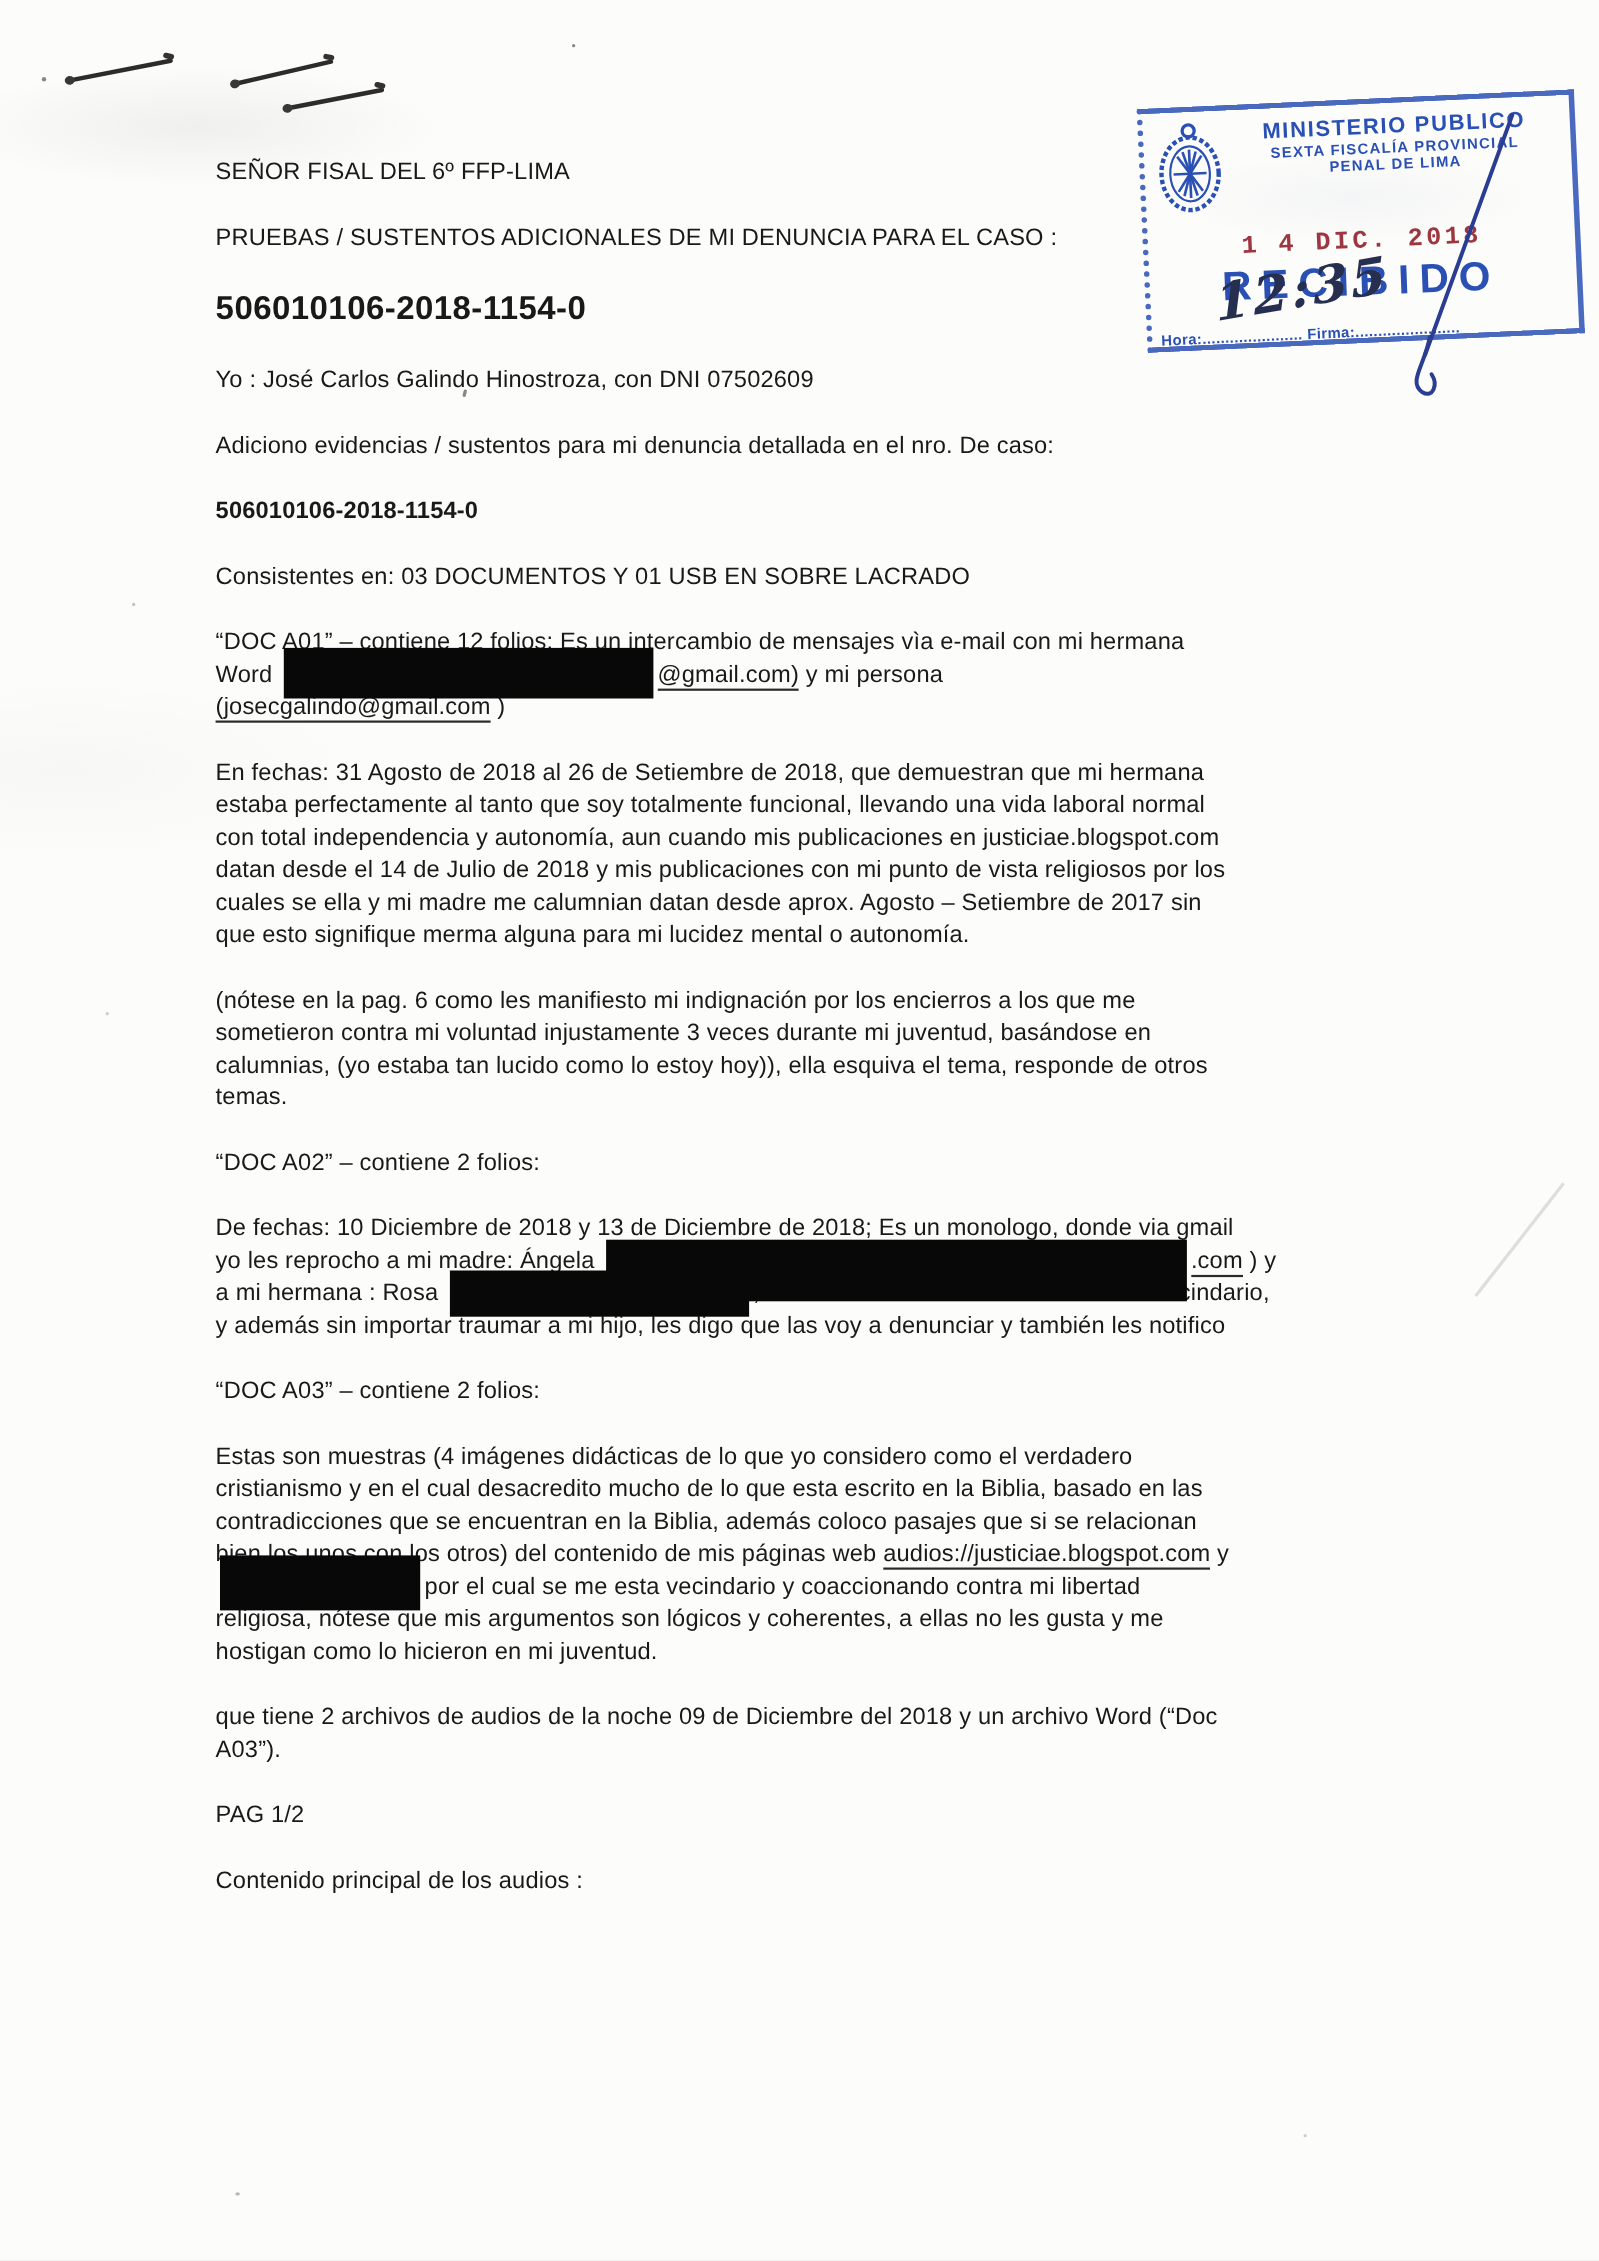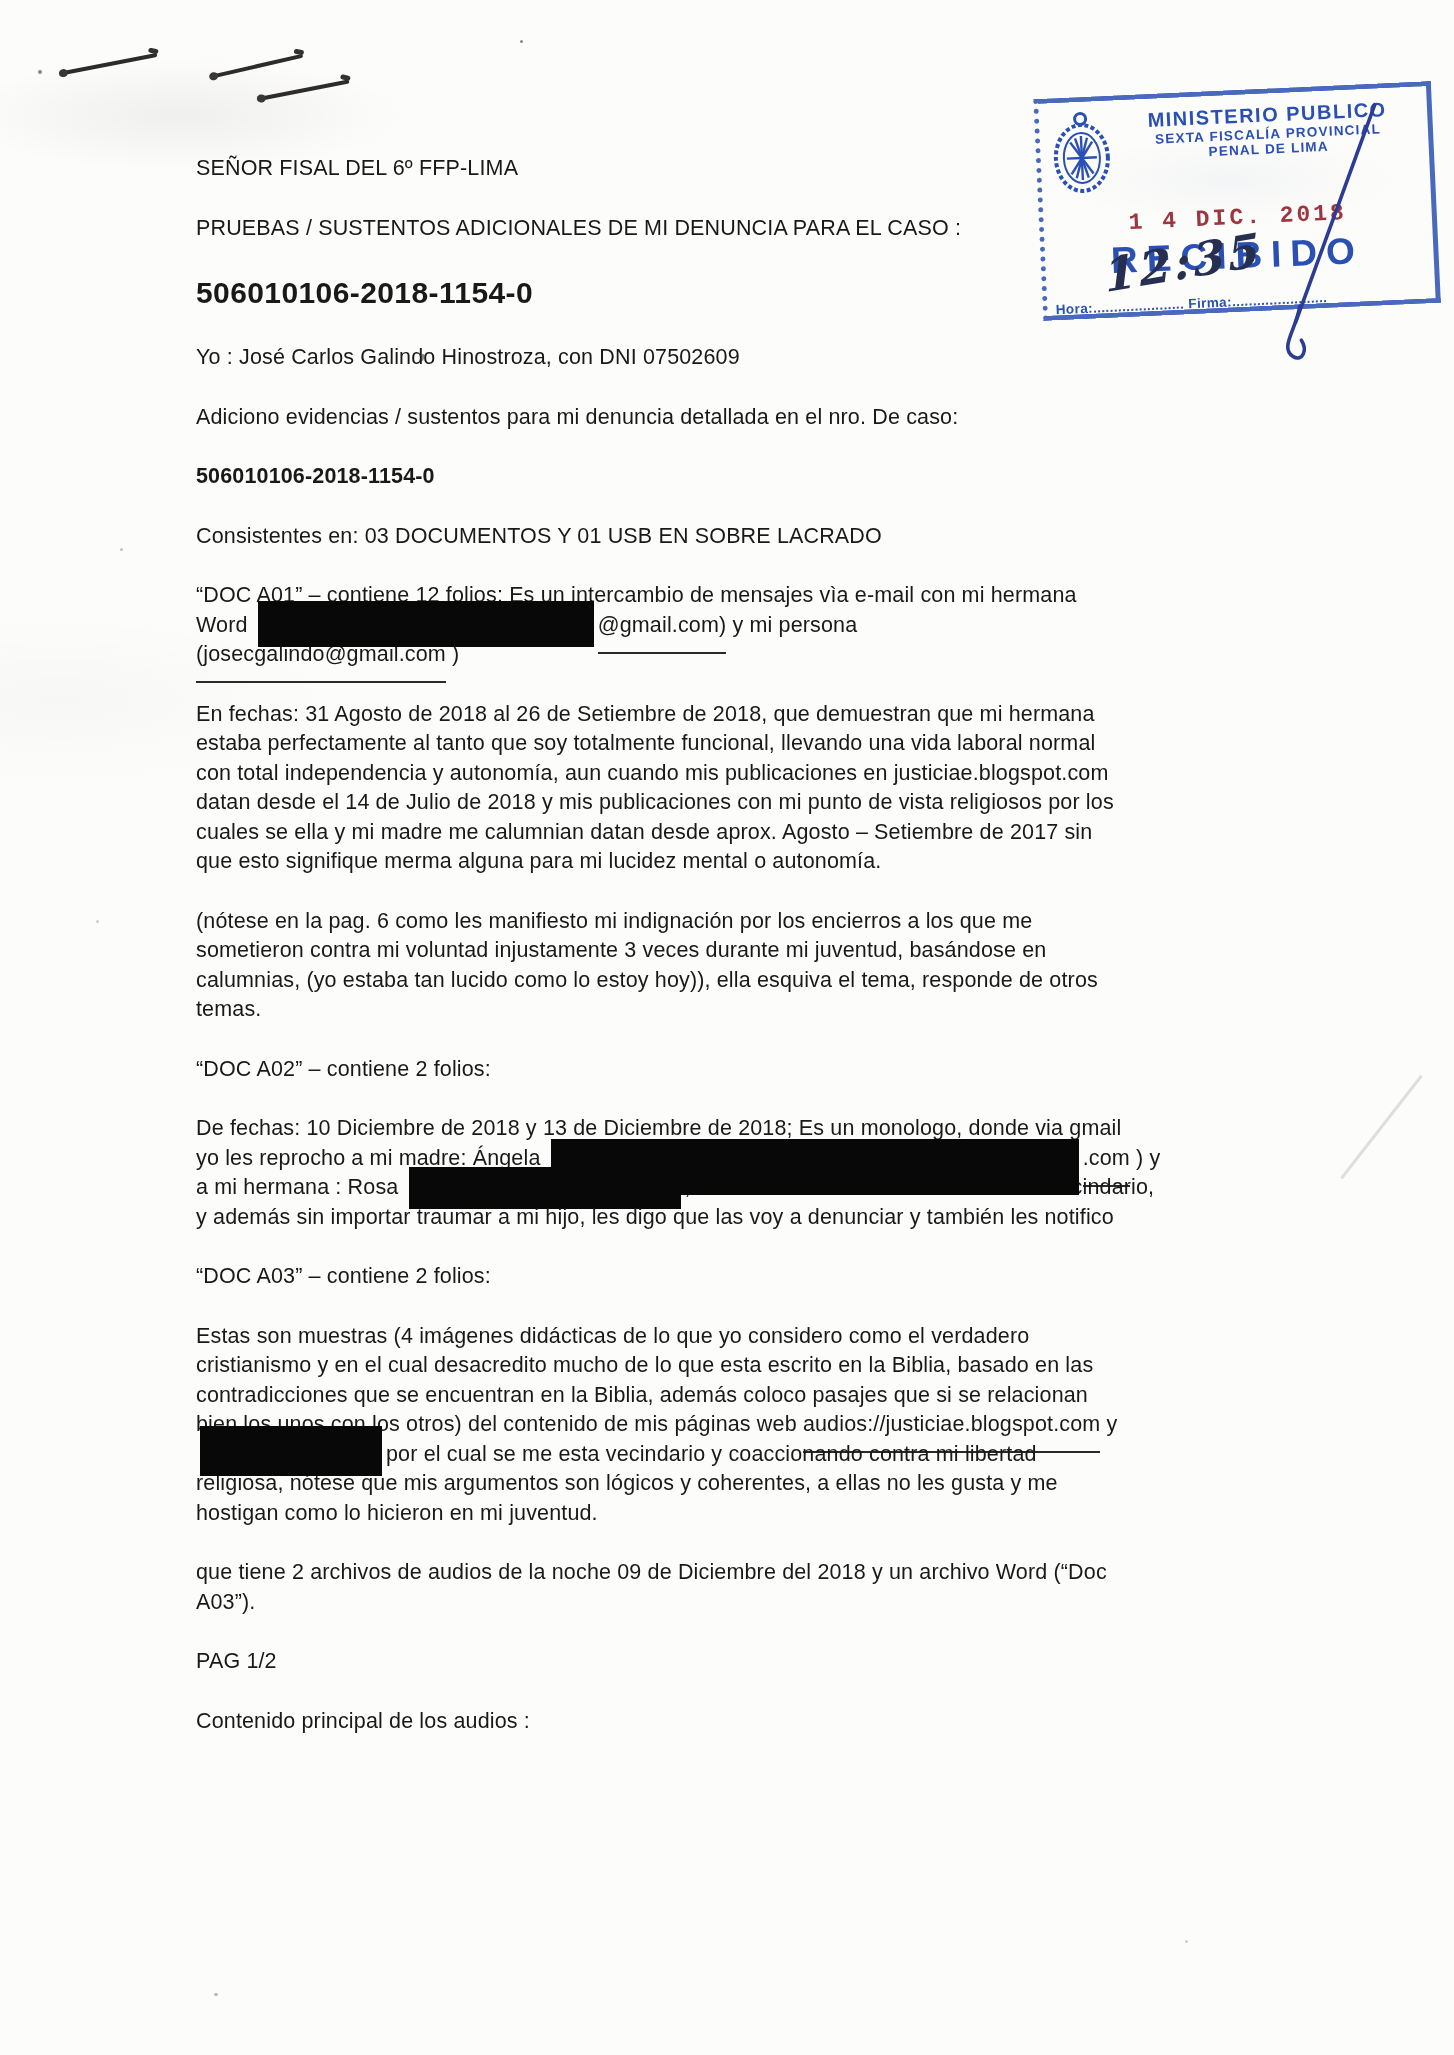--- a/index.html
+++ b/index.html
@@ -7,25 +7,25 @@
     position:relative;width:1454px;height:2055px;margin:0 auto;overflow:hidden;
     font-family:"Liberation Sans",sans-serif;color:#1b1b1b;
     background:
       radial-gradient(ellipse 320px 80px at 180px 115px, rgba(0,0,0,.05), transparent 70%),
       radial-gradient(ellipse 240px 60px at 1230px 180px, rgba(50,70,150,.04), transparent 70%),
       radial-gradient(ellipse 400px 120px at 60px 700px, rgba(0,0,0,.02), transparent 70%),
       #fcfcfa;
   }
   
   .doc{position:absolute;left:196px;top:138px;width:1092px;font-size:21.5px;line-height:29.5px;letter-spacing:.15px;color:#191919;}
-  .block{margin:16px 0 30px 0;}
+  .block{margin:4px 0 30px 0;}
   .block.big{font-size:30px;font-weight:700;letter-spacing:.4px;line-height:40px;}
   .block.b{font-weight:700;}
   .line{white-space:nowrap;}
-  .u{border-bottom:2px solid #2a2a2a;padding-bottom:15px;}
+  .u{border-bottom:2px solid #2a2a2a;padding-bottom:1px;}
   .redact{display:inline-block;background:#080808;vertical-align:middle;}
   
   .staple{position:absolute;background:#2e2c2a;height:4px;border-radius:3px;}
   .staple::before{content:"";position:absolute;left:-4px;top:-2px;width:9px;height:8px;border-radius:50%;background:#3a3836;}
   .staple::after{content:"";position:absolute;right:-2px;top:-5px;width:10px;height:5px;border-radius:3px;background:#343230;transform:rotate(24deg);}
   .speck{position:absolute;border-radius:50%;background:rgba(20,20,20,.5);}
   .scratch{position:absolute;background:rgba(90,90,90,.18);}
   
   .stamp{
     position:absolute;left:1038px;top:90px;width:388px;height:212px;

